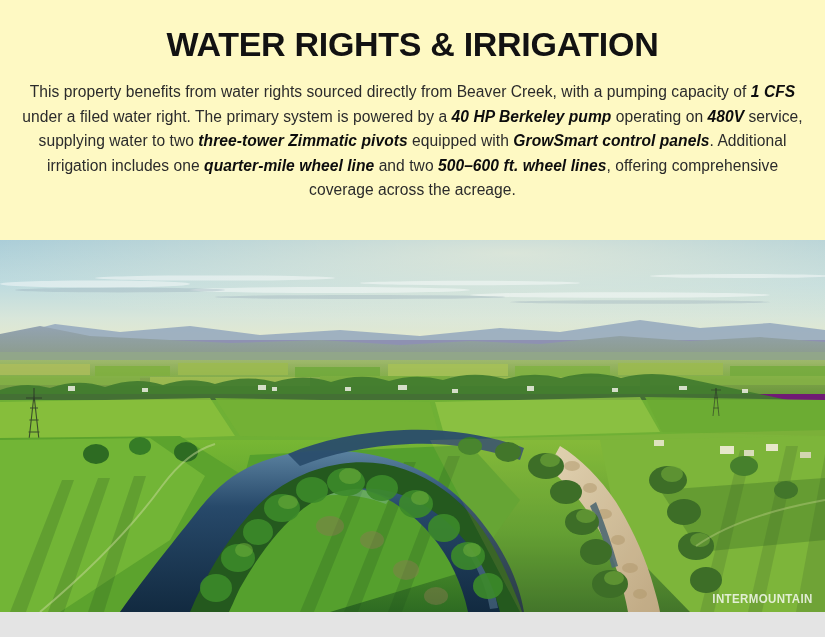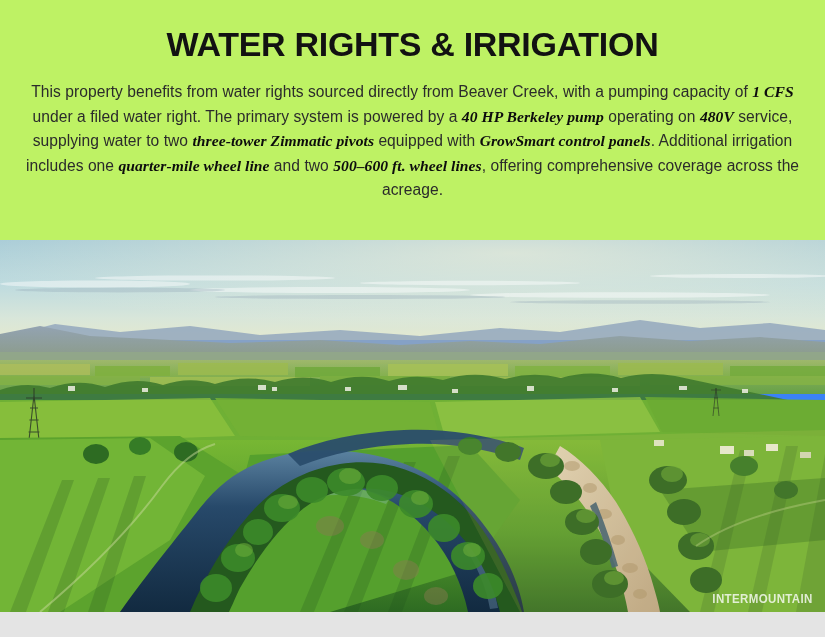--- a/index.html
+++ b/index.html
@@ -21,21 +21,21 @@
     overflow: hidden;
   }
 
   
   .text-section {
     position: absolute;
     top: 0;
     left: 0;
     width: 825px;
     height: 240px;
-    background: #bef264;
+    background: #fef9c3;
   }
   .section-title {
     position: absolute;
     top: 24px;
     left: 0;
     width: 825px;
     text-align: center;
     font-family: "Liberation Sans", sans-serif;
     font-size: 34px;
     font-weight: 700;
@@ -54,32 +54,31 @@
     font-size: 15.6px;
     font-weight: 400;
     line-height: 24.5px;
     color: #2b2b2b;
     letter-spacing: 0.05px;
   }
   .section-body b {
     font-weight: 700;
     font-style: italic;
     color: #0d0d0d;
-    font-family: Liberation Serif, serif;
   }
 
   
   .photo {
     position: absolute;
     top: 240px;
     left: 0;
     width: 825px;
     height: 372px;
     overflow: hidden;
-    background: #3b82f6;
+    background: #701a75;
   }
   .photo svg {
     display: block;
     width: 825px;
     height: 372px;
   }
 
   
   .watermark {
     position: absolute;

